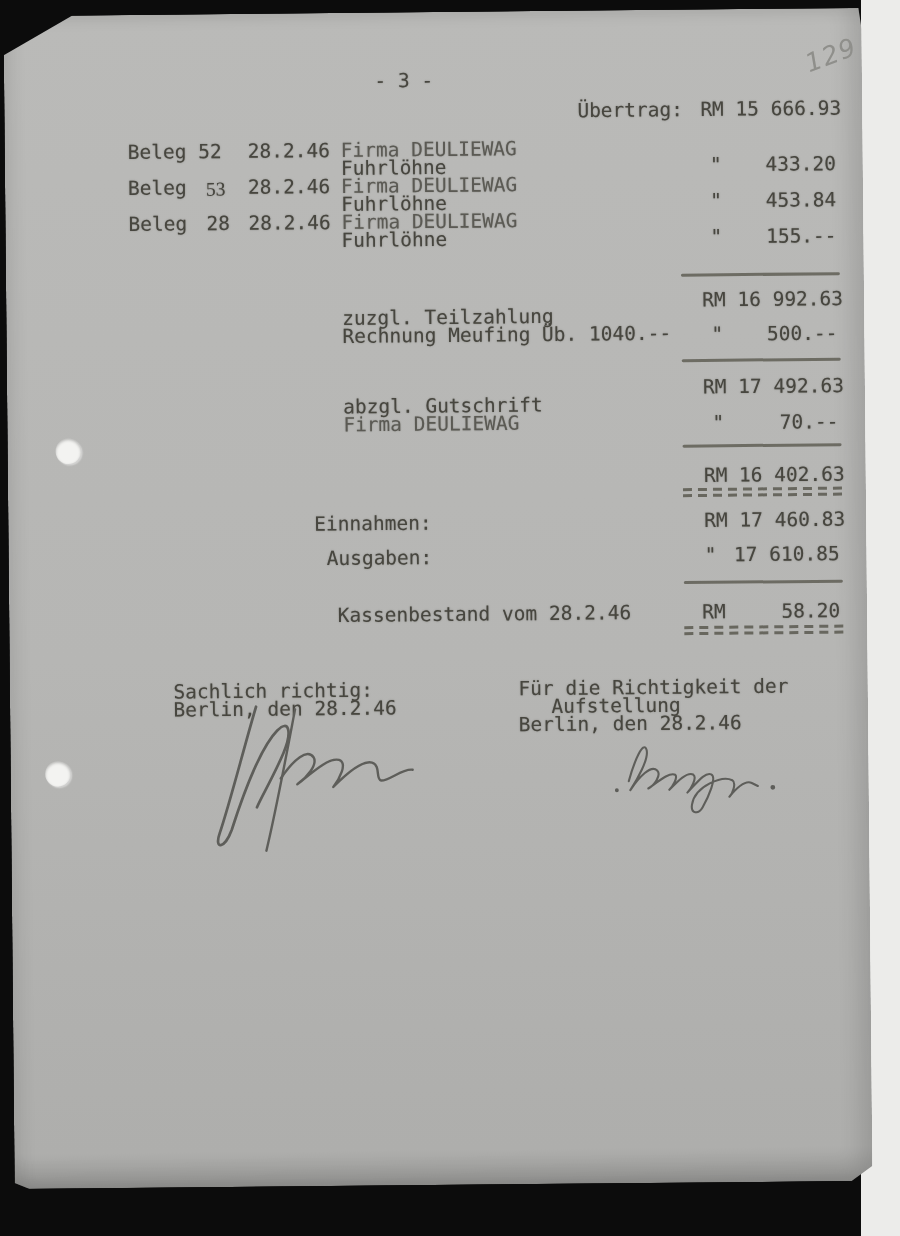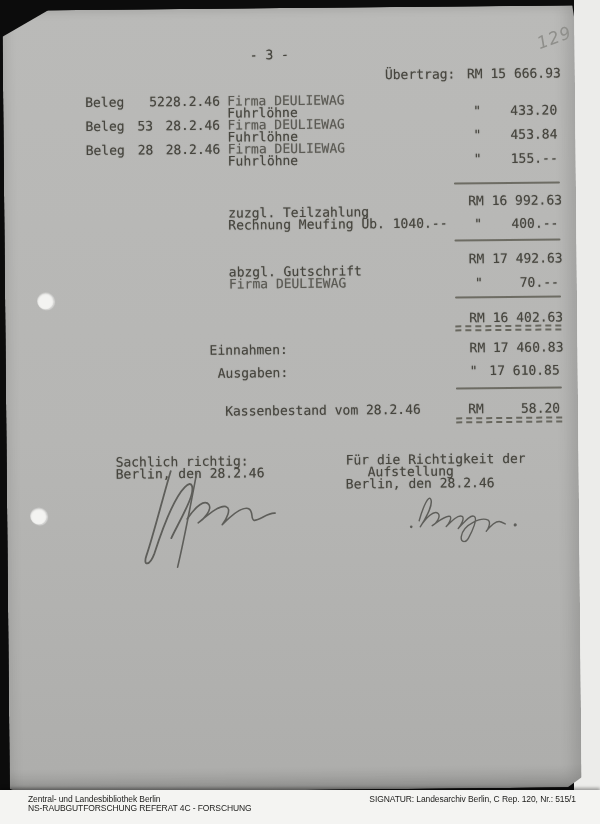--- a/index.html
+++ b/index.html
@@ -41,33 +41,33 @@
 
   <div id="paper">
 
     <div class="typed" style="left:247px;top:40px;">- 3 -</div>
 
     <div class="typed" style="left:382px;top:61px;">Übertrag:</div>
     <div class="typed rtot" style="top:61px;">RM 15 666.93</div>
 
     <div>
       <span class="typed" style="left:82px;top:86px;">Beleg</span>
-      <span class="typed" style="left:146px;top:86px;text-align:center;">52</span>
+      <span class="typed" style="left:129px;top:86px;text-align:center;">52</span>
       <span class="typed" style="left:162px;top:86px;">28.2.46</span>
       <span class="typed faint" style="left:224px;top:86px;">Firma DEULIEWAG</span>
       <span class="typed" style="left:224px;top:98px;">Fuhrlöhne</span>
       <span class="rcol" style="top:98px;">
         <span class="typed cur">"</span>
         <span class="typed amt">433.20</span>
       </span>
     </div>
 
     <div>
       <span class="typed" style="left:82px;top:110px;">Beleg</span>
-      <span class="typed" style="left:134px;top:110px;">53</span>
+      <span class="typed" style="left:134px;top:110px;font-family:Liberation Serif, serif;">53</span>
       <span class="typed" style="left:162px;top:110px;">28.2.46</span>
       <span class="typed faint" style="left:224px;top:110px;">Firma DEULIEWAG</span>
       <span class="typed" style="left:224px;top:122px;">Fuhrlöhne</span>
       <span class="rcol" style="top:122px;">
         <span class="typed cur">"</span>
         <span class="typed amt">453.84</span>
       </span>
     </div>
 
     <div>
@@ -82,21 +82,21 @@
       </span>
     </div>
 
     <div class="rule" style="top:176px;"></div>
     <div class="typed rtot" style="top:188px;">RM 16 992.63</div>
 
     <div class="typed" style="left:224px;top:198px;">zuzgl. Teilzahlung</div>
     <div class="typed" style="left:224px;top:210px;">Rechnung Meufing Üb. 1040.--</div>
     <span class="rcol" style="top:211px;">
       <span class="typed cur">"</span>
-      <span class="typed amt">400.--</span>
+      <span class="typed amt">500.--</span>
     </span>
 
     <div class="rule" style="top:233px;"></div>
     <div class="typed rtot" style="top:246px;">RM 17 492.63</div>
 
     <div class="typed" style="left:224px;top:257px;">abzgl. Gutschrift</div>
     <div class="typed faint" style="left:224px;top:269px;">Firma DEULIEWAG</div>
     <span class="rcol" style="top:270px;">
       <span class="typed cur">"</span>
       <span class="typed amt">70.--</span>
@@ -139,18 +139,13 @@
       <circle cx="110" cy="41" r="1.6" fill="#5e5e5a" stroke="none"></circle>
       <circle cx="6" cy="42" r="1.3" fill="#5e5e5a" stroke="none"></circle>
     </svg>
 
     <div class="hole" style="left:32px;top:282px;"></div>
     <div class="hole" style="left:23px;top:497px;"></div>
 
     <div class="pencil" style="left:534px;top:22px;">129</div>
   </div>
 
-  <div id="footer-strip">
-    <div class="ftext" style="left:28px;top:4px;">Zentral- und Landesbibliothek Berlin</div>
-    <div class="ftext" style="left:28px;top:13px;">NS-RAUBGUTFORSCHUNG REFERAT 4C - FORSCHUNG</div>
-    <div class="ftext" style="right:24px;top:4px;">SIGNATUR: Landesarchiv Berlin, C Rep. 120, Nr.: 515/1</div>
-  </div>
 </div>
 
 </body></html>

